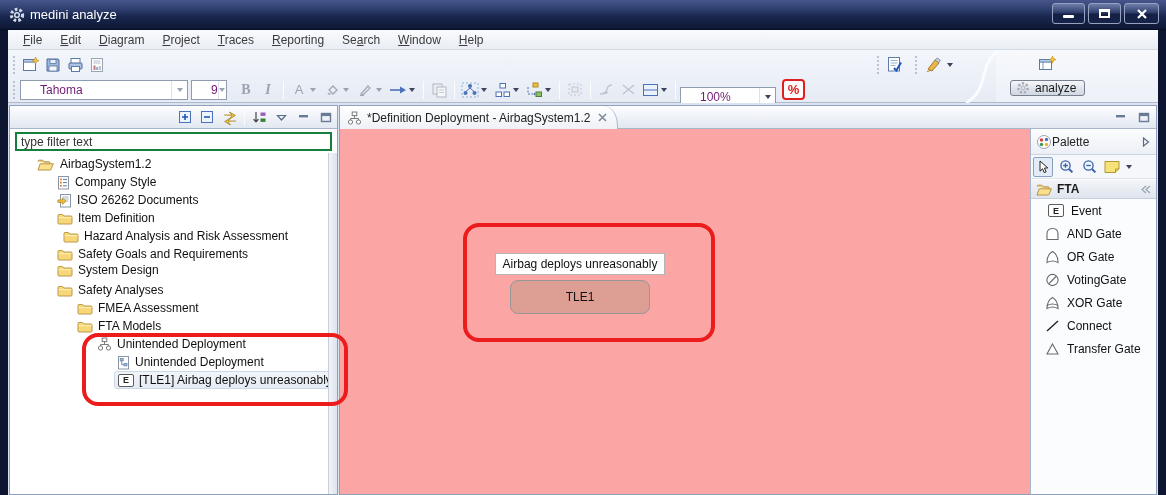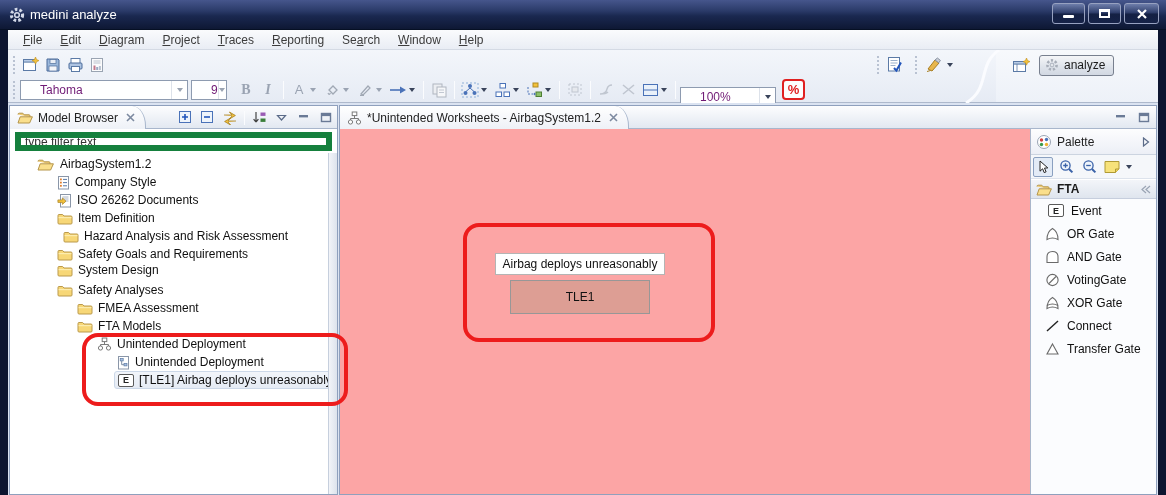--- a/index.html
+++ b/index.html
@@ -41,39 +41,39 @@
   .tsep { width:1px; height:18px; background:#c2cad8; border-right:1px solid #fbfcfe; margin:0 4px; }
   .combo { height:20px; background:#fff; border:1px solid #8e9bb0; display:flex; align-items:center; padding-left:19px; color:#701a75; }
   .combo .arrow-cell { margin-left:auto; width:16px; height:100%; display:flex; align-items:center; justify-content:center; border-left:1px solid #dde2ea; }
   .tri-down { width:0; height:0; border-left:3.5px solid transparent; border-right:3.5px solid transparent; border-top:4px solid #39435a; }
   .tri-down.dis { border-top-color:#9aa3b2; }
   .txt-dis { color:#9aa3b2; }
   .bi { font-family:"Liberation Serif", serif; font-size:14px; font-weight:bold; color:#9aa3b2; }
   .percent-btn { width:23px; height:21px; border:2px solid #e02020; border-radius:4px; background:#fdfdfd;
     color:#e02020; font-weight:bold; font-size:13px; display:flex; align-items:center; justify-content:center; margin-left:6px; }
   .tb-extra { position:absolute; left:866px; top:3px; height:23px; display:flex; align-items:center; }
-  .persp-items { position:absolute; left:1002px; top:4px; height:22px; display:flex; align-items:center; gap:7px; }
+  .persp-items { position:absolute; left:1002px; top:4px; height:22px; display:flex; align-items:center; gap:7px;flex-direction:column; }
   .persp-btn { display:flex; align-items:center; gap:5px; height:21px; padding:0 8px 0 5px; border:1px solid #78808f; border-radius:3px;
     background:linear-gradient(#f5f6f8,#dde2ea 60%, #d2d8e2); color:#1c1c1c; }
 
   
   .workspace { position:absolute; left:0; top:73px; width:1150px; height:392px; background:#dbe3f1; }
   .panel { position:absolute; background:#fff; border:1px solid #8fa0bd; }
   .model-browser { left:1px; top:2px; width:329px; height:390px; overflow:hidden; }
   .editor { left:331px; top:2px; width:818px; height:390px; overflow:hidden; }
 
   .view-tabbar { position:relative; height:23px; background:linear-gradient(#fdfdfe,#e2e8f1); border-bottom:1px solid #a8b6cc; }
   .etab { position:absolute; left:0; top:0; height:23px; display:flex; align-items:center; gap:5px; padding:0 10px 0 7px;
     background:linear-gradient(#ffffff,#eef1f7); border-right:1px solid #a8b6cc; border-top-right-radius:14px 20px; }
   .tab-close { margin-left:3px; }
   .view-actions { position:absolute; right:3px; top:3px; display:flex; align-items:center; gap:5px; }
   .va { display:flex; align-items:center; justify-content:center; width:17px; height:17px; }
 
   .filter-wrap { height:24px; padding:3px 5px 1px 5px; background:#fff; }
-  .filter-input { width:100%; height:19px; border:6px solid #15803d; background:#fff; color:#333; font-size:12px;
+  .filter-input { width:100%; height:19px; border:2px solid #15803d; background:#fff; color:#333; font-size:12px;
     font-family:"Liberation Sans", sans-serif; padding:0 4px; }
 
   .tree { position:absolute; left:0; top:47px; right:0; bottom:0; background:#fff; }
   .tree-row { position:absolute; height:18px; display:flex; align-items:center; gap:5px; white-space:nowrap; }
   .tree-row.sel { background:linear-gradient(#f2f5fa,#e5ebf4); border:1px solid #ccd8e8; border-radius:3px; padding:0 3px; margin-left:-3px; }
   .tl { color:#101010; }
   .mb-scroll { position:absolute; right:0px; top:47px; bottom:0; width:9px;
     background:linear-gradient(to right,#f2f4f8,#dde3ec); border-left:1px solid #c6cfdd; }
 
   .annot { position:absolute; border:4px solid #ed1c1c; border-radius:16px; z-index:50; pointer-events:none; }
@@ -83,21 +83,21 @@
   .editor-minmax { position:absolute; right:4px; top:3px; display:flex; gap:6px; align-items:center; }
   .canvas { position:absolute; left:0; top:23px; right:126px; bottom:0; background:#fca5a5; }
   .event-label { position:absolute; left:155px; top:124px; width:170px; height:22px; background:#fff; border:1px solid #b4b4b4;
     text-align:center; line-height:20px; color:#111; }
   .event-box { position:absolute; left:170px; top:151px; width:140px; height:34px; border:1px solid #979797;
     text-align:center; line-height:32px; color:#111; }
   .annot-canvas { left:123px; top:94px; width:252px; height:119px; }
 
   
   .palette { position:absolute; right:0; top:23px; width:126px; bottom:0; background:#fbfcfe; border-left:1px solid #aab6ca; }
-  .pal-header { height:26px; display:flex; align-items:center; gap:5px; padding:0 6px 0 5px;
+  .pal-header { height:26px; display:flex; align-items:center; padding:0 6px 0 5px;
     background:linear-gradient(#fdfdfe,#eceff6); border-bottom:1px solid #ccd4e0; }
   .pal-header .spacer { flex:1; }
   .pal-tools { height:24px; display:flex; align-items:center; gap:3px; padding:0 2px; background:#f5f7fa; border-bottom:1px solid #dde3ec; }
   .ptool { width:20px; height:20px; display:flex; align-items:center; justify-content:center; border:1px solid transparent; border-radius:2px; }
   .ptool.sel { border:1px solid #8aa0c0; background:#e3ebf6; }
   .drawer-header { height:20px; display:flex; align-items:center; gap:5px; padding:0 5px;
     background:linear-gradient(#f3f5f9,#dfe5ee); border-top:1px solid #fff; border-bottom:1px solid #c6cedd; font-weight:bold; color:#1c1c1c; }
   .drawer-header .spacer { flex:1; }
   .pal-item { height:23px; display:flex; align-items:center; gap:7px; padding-left:14px; color:#101010; }
 
@@ -341,30 +341,20 @@
           </svg>
         <span>analyze</span>
       </span>
     </div>
   </div>
 
   <div class="workspace">
 
     <div class="panel model-browser">
       <div class="view-tabbar">
-        <div class="etab">
-          <svg width="16" height="13">
-              <path d="M1,3.5 Q1,2.2 2.2,2.2 L5.8,2.2 L7.2,3.8 L12,3.8 Q13,3.8 13,4.8 L13,6" fill="#f0cd74" stroke="#b5954a"></path>
-              <path d="M3.2,5.8 L15.4,5.8 L12.6,12 L1,12 Z" fill="#fadf8c" stroke="#b5954a"></path>
-            </svg>
-          <span>Model Browser</span>
-          <svg class="tab-close" width="9" height="9">
-              <path d="M1,1 L8,8 M8,1 L1,8" stroke="#7d8aa0" stroke-width="1.6"></path>
-            </svg>
-        </div>
         <div class="view-actions">
           <span class="va">
               <svg width="15" height="15">
                 <rect x="1.5" y="1.5" width="11" height="11" fill="#eef4fb" stroke="#4a72b8"></rect>
                 <path d="M7,4 v6 M4,7 h6" stroke="#2255bb" stroke-width="1.6"></path>
               </svg>
             </span>
           <span class="va">
               <svg width="15" height="15">
                 <rect x="1.5" y="1.5" width="11" height="11" fill="#eef4fb" stroke="#4a72b8"></rect>
@@ -517,21 +507,21 @@
 
     <div class="panel editor">
       <div class="view-tabbar">
         <div class="etab">
           <svg width="15" height="14">
               <rect x="5.2" y="1" width="4.6" height="3.6" fill="#fff" stroke="#7a7a7a"></rect>
               <path d="M7.5,4.6 V7.5 M3.5,9.5 V7.5 H11.5 V9.5" fill="none" stroke="#7a7a7a"></path>
               <circle cx="3.5" cy="11" r="2.1" fill="#fff" stroke="#7a7a7a"></circle>
               <circle cx="11.5" cy="11" r="2.1" fill="#fff" stroke="#7a7a7a"></circle>
             </svg>
-          <span>*Unintended Worksheets - AirbagSystem1.2</span>
+          <span>*Definition Deployment - AirbagSystem1.2</span>
           <svg class="tab-close" width="9" height="9">
               <path d="M1,1 L8,8 M8,1 L1,8" stroke="#7d8aa0" stroke-width="1.6"></path>
             </svg>
         </div>
         <div class="editor-minmax">
           <span class="va">
               <svg width="12" height="10">
                 <rect x="1" y="2" width="9" height="2.4" fill="#6a7a96"></rect>
               </svg>
             </span>
@@ -539,21 +529,21 @@
               <svg width="12" height="11">
                 <rect x="1.5" y="1.5" width="9" height="8" fill="none" stroke="#6a7a96" stroke-width="1.4"></rect>
                 <rect x="1.5" y="1.5" width="9" height="2.6" fill="#6a7a96"></rect>
               </svg>
             </span>
         </div>
       </div>
 
       <div class="canvas">
         <div class="event-label">Airbag deploys unreasonably</div>
-        <div class="event-box" style="background:#dd9e94;">TLE1</div>
+        <div class="event-box" style="background:#dd9e94;border-radius:8px;">TLE1</div>
         <div class="annot annot-canvas"></div>
       </div>
 
       <div class="palette">
         <div class="pal-header">
           <svg width="16" height="16">
               <circle cx="8" cy="8" r="6.5" fill="#fff" stroke="#9aa4b4"></circle>
               <circle cx="5.5" cy="6" r="1.7" fill="#d04040"></circle>
               <circle cx="10.5" cy="5.5" r="1.7" fill="#4a72b8"></circle>
               <circle cx="5.5" cy="10.5" r="1.7" fill="#3a9a4a"></circle>
@@ -605,29 +595,29 @@
             </svg>
         </div>
         <div class="pal-item" style="padding-left:17px;">
           <span class="e-badge">
               <span>E</span>
             </span>
           <span>Event</span>
         </div>
         <div class="pal-item">
           <svg width="15" height="14">
+              <path d="M2,12.5 L2,7 Q2,1.5 7.5,1.5 Q13,1.5 13,7 L13,12.5 Z" fill="#fff" stroke="#6a6a6a" stroke-width="1.1"></path>
+            </svg>
+          <span>AND Gate</span>
+        </div>
+        <div class="pal-item">
+          <svg width="15" height="14">
               <path d="M2,12.5 Q2,4.5 7.5,1.5 Q13,4.5 13,12.5 Q7.5,9.5 2,12.5 Z" fill="#fff" stroke="#6a6a6a" stroke-width="1.1"></path>
             </svg>
           <span>OR Gate</span>
-        </div>
-        <div class="pal-item">
-          <svg width="15" height="14">
-              <path d="M2,12.5 L2,7 Q2,1.5 7.5,1.5 Q13,1.5 13,7 L13,12.5 Z" fill="#fff" stroke="#6a6a6a" stroke-width="1.1"></path>
-            </svg>
-          <span>AND Gate</span>
         </div>
         <div class="pal-item">
           <svg width="15" height="14">
               <circle cx="7.5" cy="7" r="5.6" fill="#fff" stroke="#6a6a6a" stroke-width="1.1"></circle>
               <path d="M4,10.5 L11,3.5" stroke="#6a6a6a" stroke-width="1.1"></path>
             </svg>
           <span>VotingGate</span>
         </div>
         <div class="pal-item">
           <svg width="15" height="14">

